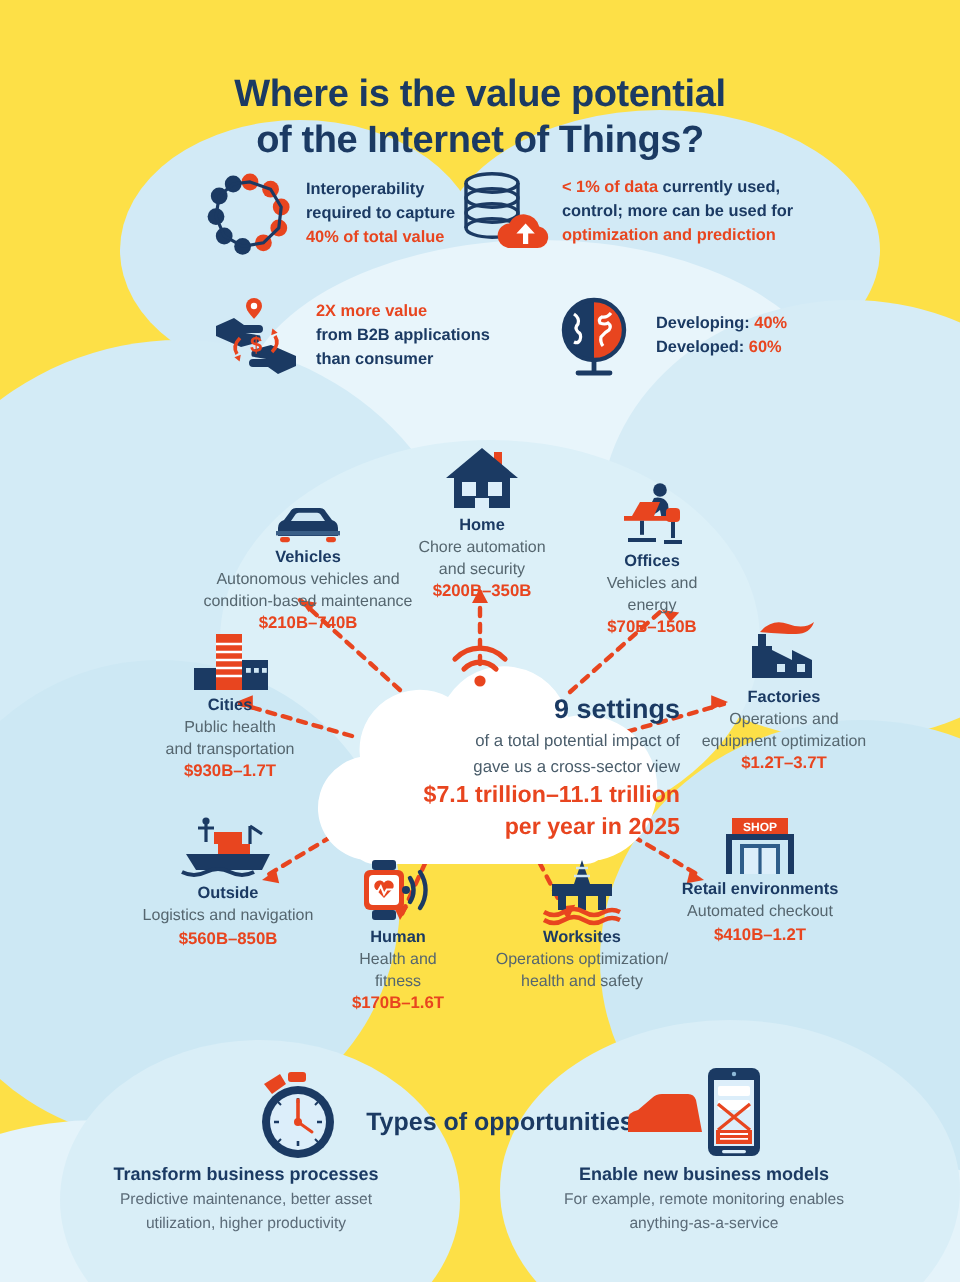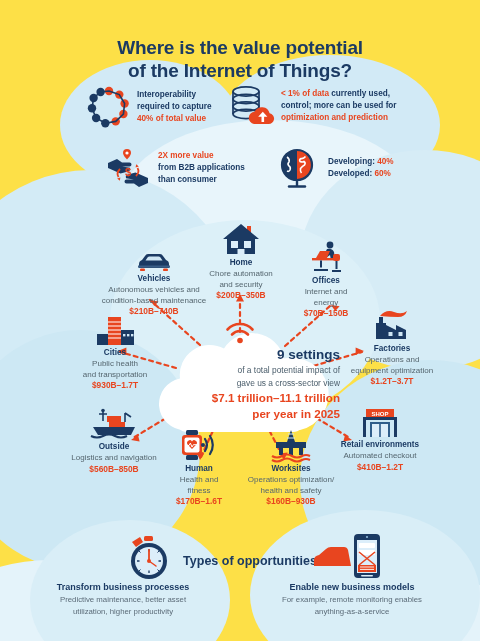--- a/index.html
+++ b/index.html
@@ -37,21 +37,21 @@
     color: #1b3a63; letter-spacing: -0.2px;
   }
   .navy { color: #1b3a63; }
   .red  { color: #e8451f; }
 
   
   .statblk { position: absolute; display: flex; align-items: center; }
   .statblk .ico { flex: 0 0 auto; display: flex; align-items: center; justify-content: center; }
   .statblk .txt { font-size: 8.2px; font-weight: bold; line-height: 1.45; }
 
-  .s-interop { left: 88px;  top: 86px;  width: 170px; align-items: center; }
+  .s-interop { left: 104px;  top: 86px;  width: 170px; align-items: center; }
   .s-data    { left: 228px; top: 84px;  width: 250px; }
   .s-b2b     { left: 105px; top: 146px; width: 180px; }
   .s-globe   { left: 275px; top: 146px; width: 200px; }
 
   
   #cloud-wrap { position: absolute; left: 140px; top: 318px; width: 200px; height: 118px; }
   .cloud-text {
     position: absolute; left: 0; top: 30px; width: 200px;
     text-align: right;
   }
@@ -286,21 +286,21 @@
         <rect x="4" y="18" width="22" height="2.4" fill="#e8451f"></rect>
         <path d="M8 18 l4 -7 h10 l-3 7 Z" fill="#e8451f"></path>
         <path d="M14 20.4 v7 h-2 v-7 Z" fill="#1b3a63"></path>
         <path d="M6 30 h14" stroke="#1b3a63" stroke-width="2" fill="none"></path>
         <rect x="25" y="14" width="7" height="7" rx="2" fill="#e8451f"></rect>
         <path d="M28.5 21 v8" stroke="#1b3a63" stroke-width="2"></path>
         <path d="M24 31 h9" stroke="#1b3a63" stroke-width="2"></path>
       </svg>
     </div>
     <div class="nm">Offices</div>
-    <div class="ds">Internet and</div>
+    <div class="ds">Vehicles and</div>
     <div class="ds">energy</div>
     <div class="vl">$70B–150B</div>
   </div>
 
   <div class="node n-cities">
     <div class="ico">
       <svg width="44" height="32" viewBox="0 0 44 32">
         <rect x="4" y="20" width="12" height="11" fill="#1b3a63"></rect>
         <rect x="15" y="3" width="13" height="28" fill="#e8451f"></rect>
         <g stroke="#ffffff" stroke-width="1.2">
@@ -404,21 +404,20 @@
         <rect x="10" y="20" width="4" height="7" fill="#1b3a63"></rect>
         <rect x="20" y="20" width="4" height="7" fill="#1b3a63"></rect>
         <rect x="30" y="20" width="4" height="7" fill="#1b3a63"></rect>
         <path d="M3 28 q5 3 10 0 q5 -3 10 0 q5 3 10 0 q4 -2 8 0" stroke="#e8451f" stroke-width="2.2" fill="none"></path>
         <path d="M3 32 q5 3 10 0 q5 -3 10 0 q5 3 10 0 q4 -2 8 0" stroke="#e8451f" stroke-width="2.2" fill="none"></path>
       </svg>
     </div>
     <div class="nm">Worksites</div>
     <div class="ds">Operations optimization/</div>
     <div class="ds">health and safety</div>
-    <div class="vl">$160B–930B</div>
   </div>
 
   <div class="opp-title">Types of opportunities</div>
 
   <div style="position:absolute;left:120px;top:534px">
     <svg width="56" height="48" viewBox="0 0 56 48">
       <path d="M12 8 l8 -5 l3 5 l-7 5 Z" fill="#e8451f"></path>
       <rect x="24" y="2" width="9" height="5" rx="1.5" fill="#e8451f"></rect>
       <circle cx="29" cy="27" r="18" fill="#1b3a63"></circle>
       <circle cx="29" cy="27" r="14" fill="#dceefa"></circle>

